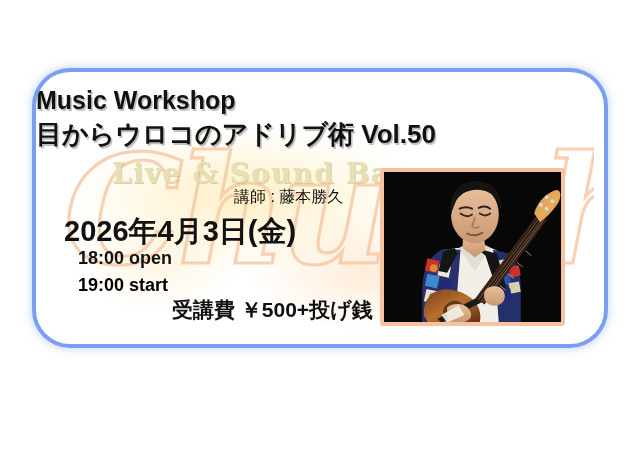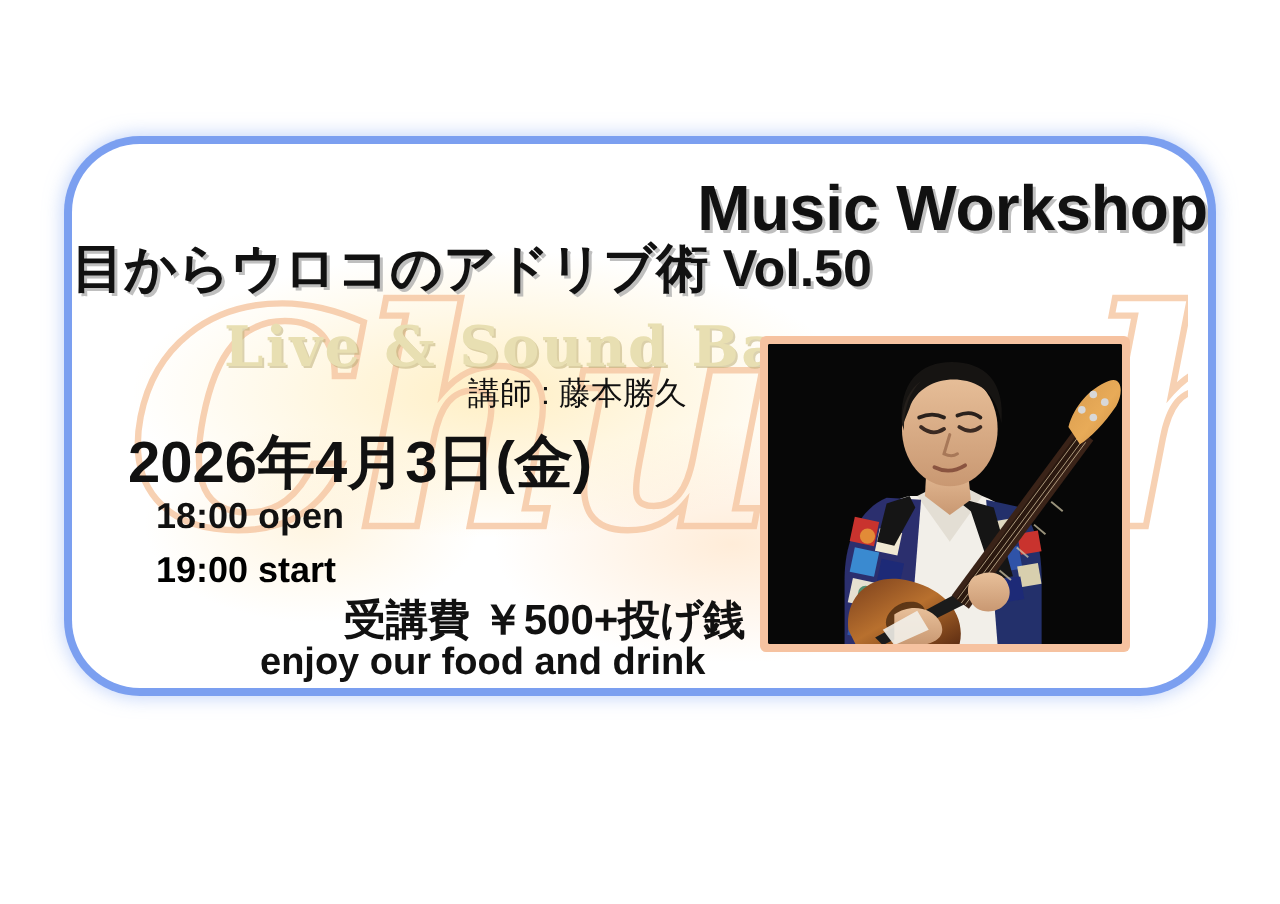--- a/index.html
+++ b/index.html
@@ -68,22 +68,22 @@
   
   .layer {
     position: absolute;
     z-index: 3;
     white-space: nowrap;
   }
 
   #title-main {
     left: 0; right: 0;
     top: 14px;
-    text-align: right;
-    font-size: 32px;
+    text-align: left;
+    font-size: 25px;
     font-weight: 700;
     color: #111111;
     letter-spacing: 0px;
     text-shadow: 1.5px 1.5px 0 rgba(170,170,170,0.75);
     white-space: nowrap;
   }
   #title-sub {
     left: 0; right: 0;
     top: 45px;
     text-align: left;
@@ -190,21 +190,20 @@
 
   <div class="layer" id="title-main">Music Workshop</div>
   <div class="layer" id="title-sub">目からウロコのアドリブ術 Vol.50</div>
 
   <div class="layer" id="venue-name">Live &amp; Sound Bar</div>
   <div class="layer" id="instructor">講師 : 藤本勝久</div>
   <div class="layer" id="event-date">2026年4月3日(金)</div>
   <div class="layer" id="time-open">18:00 open</div>
   <div class="layer" id="time-start">19:00 start</div>
   <div class="layer" id="fee">受講費 ￥500+投げ銭</div>
-  <div class="layer" id="food-note">enjoy our food and drink</div>
 
   <div id="artist-photo-frame">
     <div id="artist-photo">
       <svg viewBox="0 0 185 158" preserveAspectRatio="xMidYMid slice" aria-hidden="true">
         <defs>
           <linearGradient id="neckG" x1="0" y1="0" x2="1" y2="1">
             <stop offset="0%" stop-color="#d79a4e"></stop>
             <stop offset="55%" stop-color="#e8ab58"></stop>
             <stop offset="100%" stop-color="#c98c43"></stop>
           </linearGradient>

